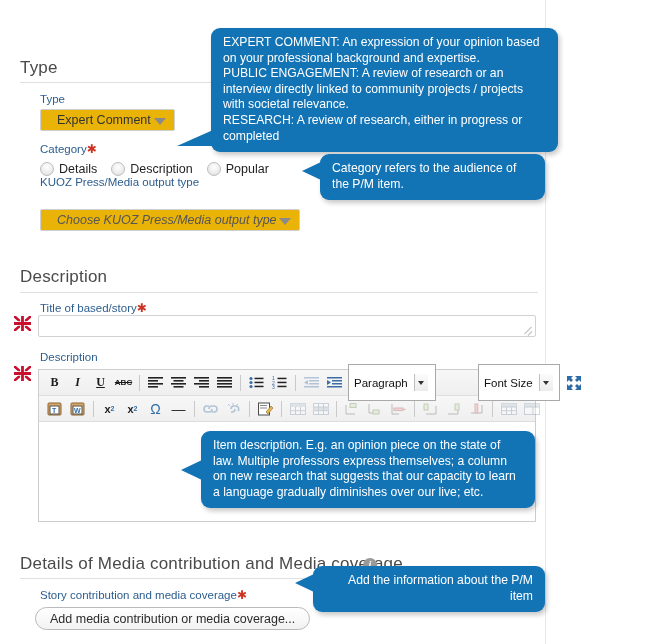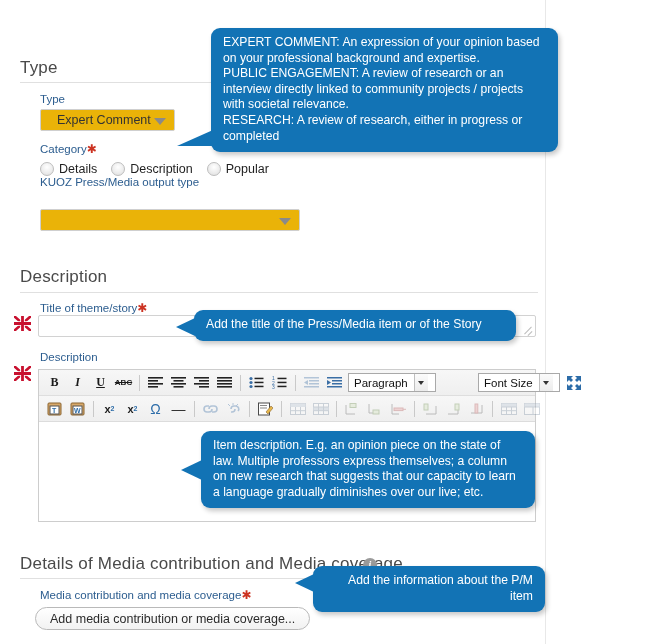--- a/index.html
+++ b/index.html
@@ -149,21 +149,21 @@
     flex: 0 0 auto;
   }
   .tb-btn.dim { opacity: .35; }
   .tb-sep {
     width: 1px; height: 16px;
     background: #c9c9c9;
     margin: 0 4px;
     flex: 0 0 auto;
   }
   .tb-select {
-    height: 19px;
+    height: 37px;
     border: 1px solid #a9a9a9;
     background: #fff;
     display: flex;
     align-items: center;
     font-size: 11.5px;
     color: #111;
     padding-left: 5px;
     margin: 0 2px;
     position: relative;
     flex: 0 0 auto;
@@ -281,28 +281,29 @@
         <span class="radio-label">Description</span>
       </label>
       <label class="radio-item">
         <span class="radio-dot"></span>
         <span class="radio-label">Popular</span>
       </label>
     </div>
 
     <div class="field-label" style="left:40px; top:176px;">KUOZ Press/Media output type</div>
     <div class="select-box italic" style="left:40px; top:209px; width:260px; height:22px;">
+      <span>Choose KUOZ Press/Media output type</span>
       <span class="caret"></span>
     </div>
 
     <div class="section-head" style="left:20px; top:267px;">Description</div>
     <div class="section-rule" style="left:20px; top:292px; width:518px;"></div>
 
     <div class="field-label" style="left:40px; top:301px;">
-      <span>Title of theme/story</span><span class="req">✱</span>
+      <span>Title of based/story</span><span class="req">✱</span>
     </div>
 
     <span class="flag" style="left:14px; top:316px;">
       <svg width="17" height="15" viewBox="0 0 17 15">
         <rect width="17" height="15" fill="#ffffff"></rect>
         <path d="M0 0 L17 15 M17 0 L0 15" stroke="#c8102e" stroke-width="2.6"></path>
         <path d="M8.5 0 V15 M0 7.5 H17" stroke="#ffffff" stroke-width="4.6"></path>
         <path d="M8.5 0 V15 M0 7.5 H17" stroke="#c8102e" stroke-width="2.8"></path>
         <path d="M0 0 L17 15 M17 0 L0 15" stroke="#012169" stroke-width="0"></path>
       </svg>
@@ -565,39 +566,39 @@
       </div>
 
       <div class="editor-body" style="height:99px;"></div>
     </div>
 
     <div class="section-head" style="left:20px; top:554px;">Details of Media contribution and Media coverage</div>
     <div class="info-badge" style="left:363px; top:558px;">i</div>
     <div class="section-rule" style="left:20px; top:578px; width:518px;"></div>
 
     <div class="field-label" style="left:40px; top:588px;">
-      <span>Media contribution and media coverage</span><span class="req">✱</span>
+      <span>Story contribution and media coverage</span><span class="req">✱</span>
     </div>
 
     <div class="pill-btn" style="left:35px; top:607px; height:23px;">Add media contribution or media coverage...</div>
 
   </div>
 
   <div class="callout" style="left:211px; top:28px; width:347px;">
     <span class="tail tail-dl"></span>
     <span style="white-space:pre-line;">EXPERT COMMENT: An expression of your opinion based on your professional background and expertise.
 PUBLIC ENGAGEMENT: A review of research or an interview directly linked to community projects / projects with societal relevance.
 RESEARCH: A review of research, either in progress or completed</span>
   </div>
 
-
-  <div class="callout" style="left:194px; top:310px; width:322px;">
+  <div class="callout" style="left:320px; top:154px; width:225px;">
     <span class="tail tail-l"></span>
-    <span>Add the title of the Press/Media item or of the Story</span>
+    <span>Category refers to the audience of the P/M item.</span>
   </div>
+
 
   <div class="callout" style="left:201px; top:431px; width:334px;">
     <span class="tail tail-l2"></span>
     <span>Item description. E.g. an opinion piece on the state of law. Multiple professors express themselves; a column on new research that suggests that our capacity to learn a language gradually diminishes over our live; etc.</span>
   </div>
 
   <div class="callout" style="left:313px; top:566px; width:232px;text-align:right;">
     <span class="tail tail-l"></span>
     <span>Add the information about the P/M item</span>
   </div>

